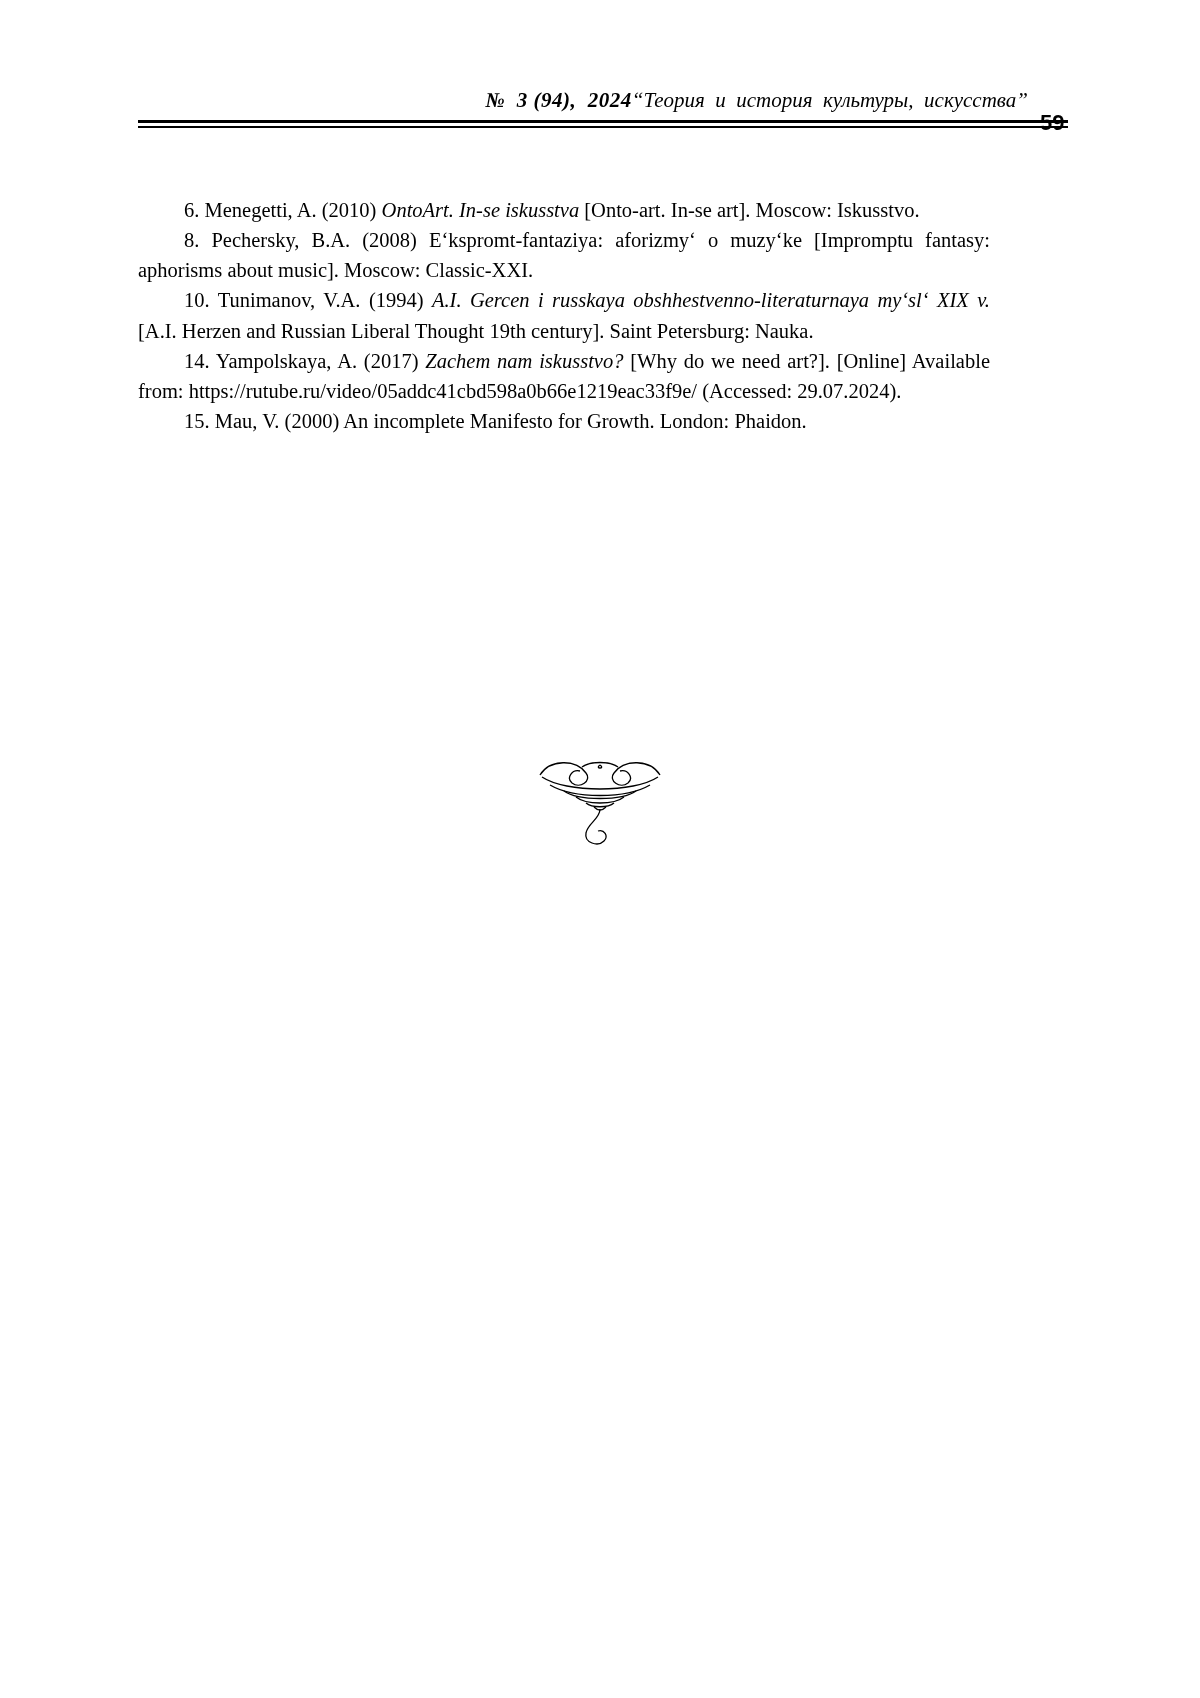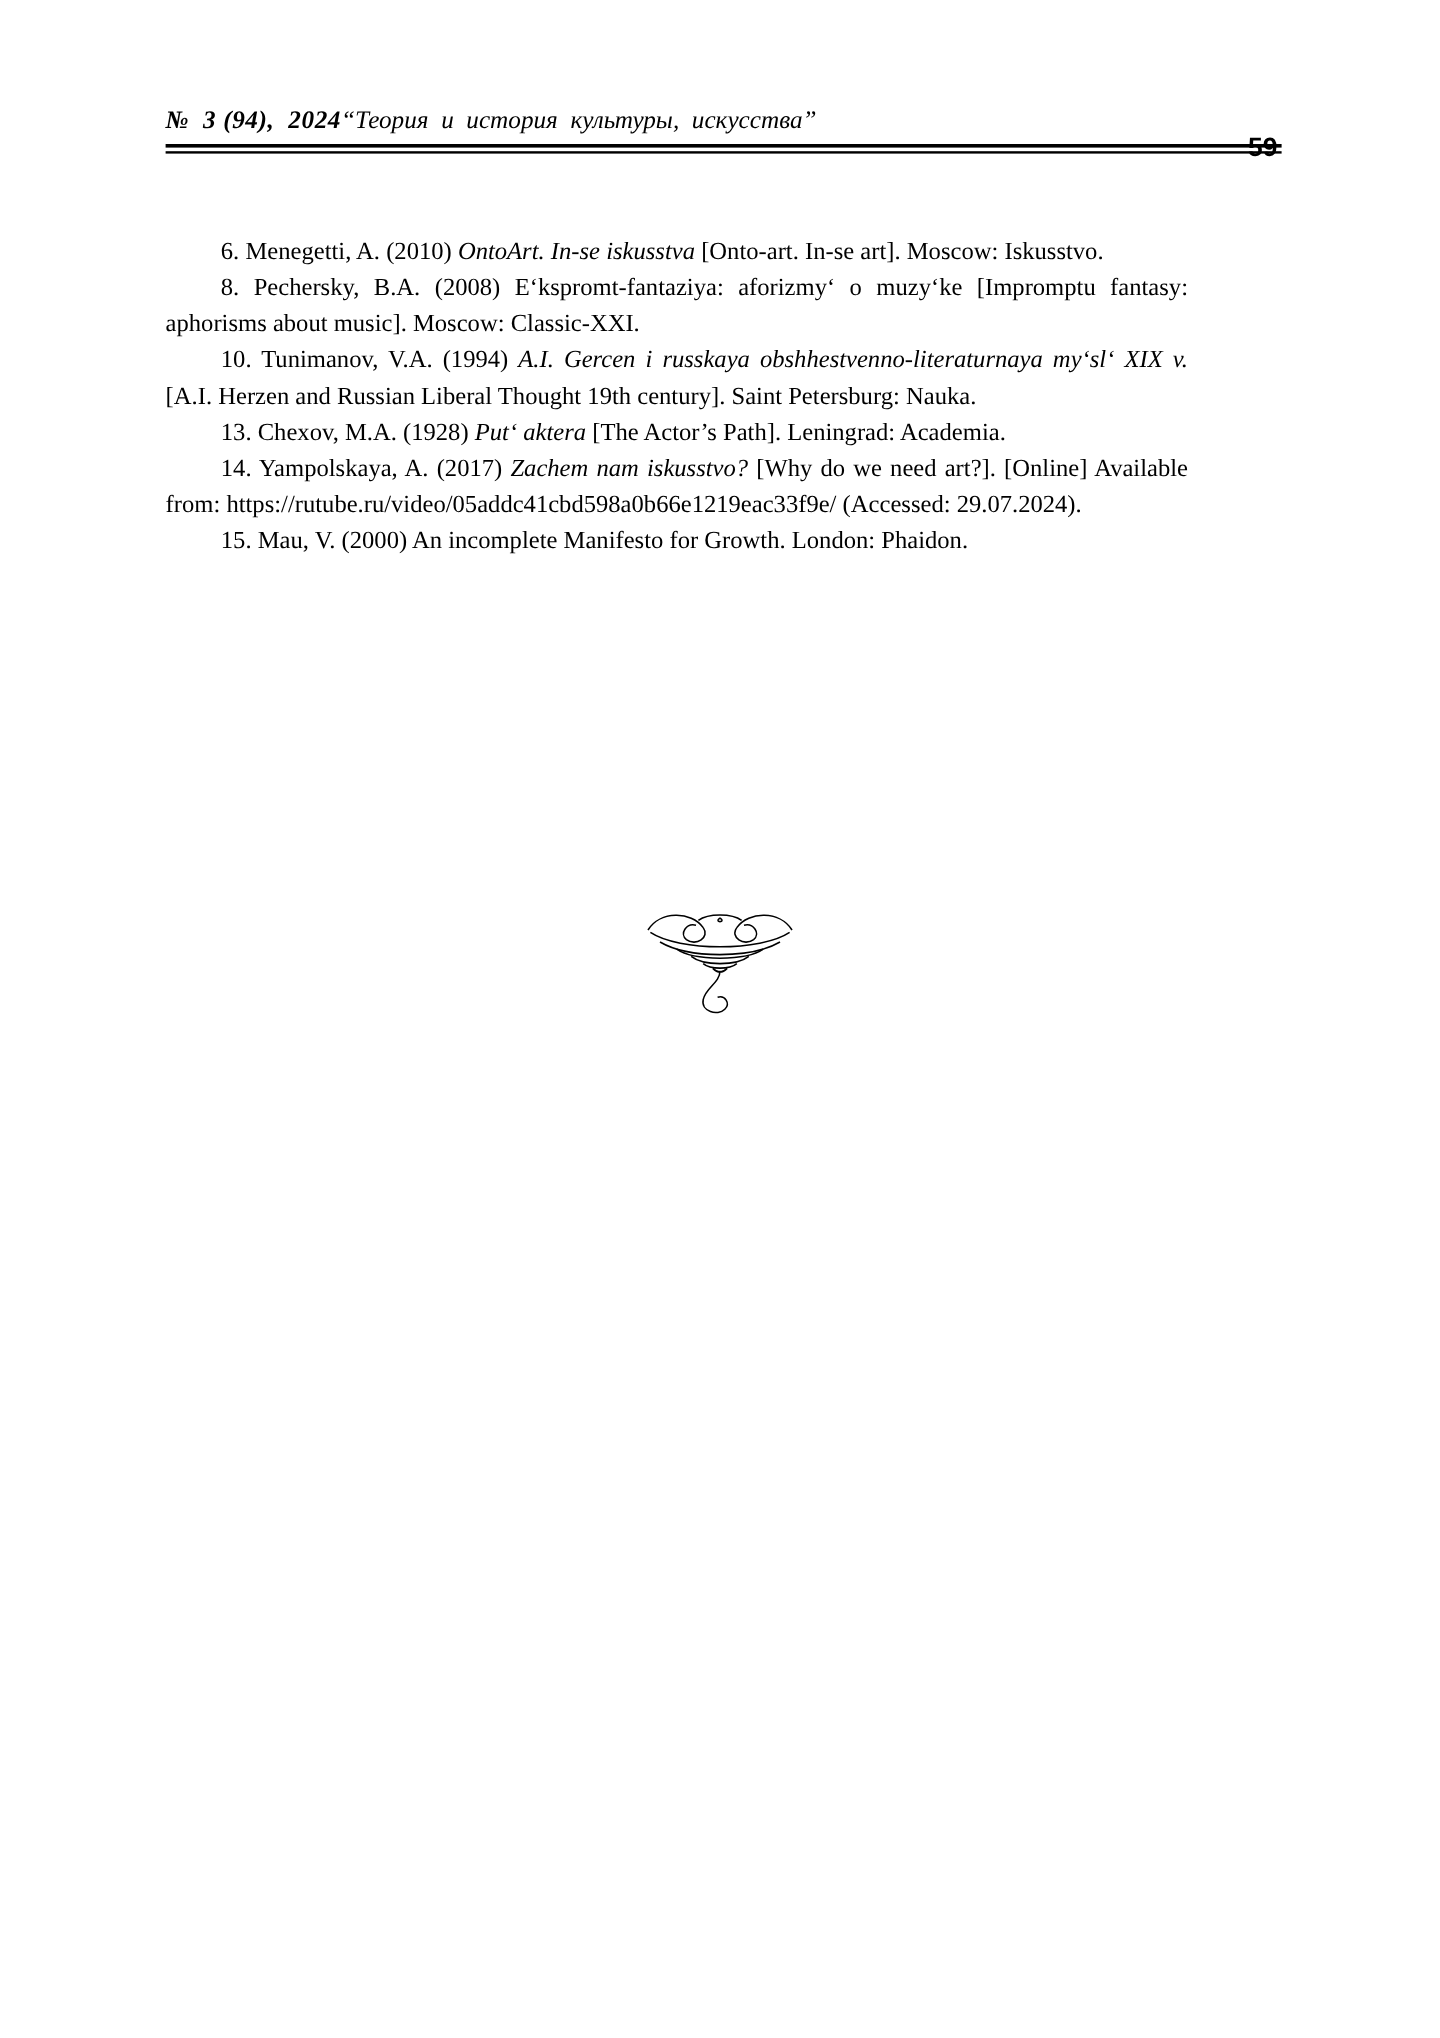--- a/index.html
+++ b/index.html
@@ -24,37 +24,37 @@
   }
   .header {
     position: absolute;
     left: 138px;
     top: 88px;
     width: 930px;
   }
   .header-row {
     display: flex;
     align-items: baseline;
-    justify-content: flex-start;
+    justify-content: flex-end;
     width: 100%;
   }
   .issue {
     font-family: "Liberation Serif", serif;
     font-style: italic;
     font-weight: bold;
     font-size: 21px;
     letter-spacing: 0.5px;
     white-space: pre;
   }
   .section-title {
     font-family: "Liberation Serif", serif;
     font-style: italic;
     font-size: 21px;
     white-space: pre;
-    margin-right: 20px;
+    margin-right: 40px;
   }
   .rules {
     position: absolute;
     left: 138px;
     top: 120px;
     width: 930px;
   }
   .rule-thick {
     height: 3px;
     background: #000;
@@ -123,21 +123,20 @@
     <div class="rule-gap"></div>
     <div class="rule-thin"></div>
   </div>
 
   <div class="page-number">59</div>
 
   <div class="content" id="reference-list">
       <p class="ref"><span>6. Menegetti,  A.  (2010) </span><i>OntoArt.  In-se  iskusstva</i><span>  [Onto-art.  In-se  art].  Moscow: Iskusstvo.</span></p>
       <p class="ref"><span>8. Pechersky,  B.A.  (2008) E‘kspromt-fantaziya: aforizmy‘ o muzy‘ke [Impromptu fantasy: aphorisms  about  music].  Moscow:  Classic-XXI.</span></p>
       <p class="ref"><span>10. Tunimanov,  V.A.  (1994) </span><i>A.I.  Gercen  i  russkaya  obshhestvenno-literaturnaya my‘sl‘  XIX  v.</i><span>  [A.I.  Herzen  and  Russian  Liberal  Thought  19th  century].  Saint Petersburg: Nauka.</span></p>
-      <p class="ref"><span>13. Chexov,  M.A.  (1928) </span><i>Put‘  aktera</i><span>  [The  Actor’s  Path].  Leningrad:  Academia.</span></p>
       <p class="ref"><span>14. Yampolskaya,  A.  (2017) </span><i>Zachem  nam  iskusstvo?</i><span>  [Why  do  we  need  art?].  [Online] Available  from:     https://rutube.ru/video/05addc41cbd598a0b66e1219eac33f9e/  (Accessed: 29.07.2024).</span></p>
       <p class="ref"><span>15. Mau,  V.  (2000) An  incomplete  Manifesto  for  Growth.  London:  Phaidon.</span></p>
     </div>
 
   <div class="ornament">
     <svg width="160" height="110" viewBox="0 0 160 110">
       <g fill="none" stroke="#000" stroke-width="1.3">
         <path d="M20 30 C 30 14, 56 14, 66 28 C 72 36, 60 44, 52 38 C 46 33, 52 24, 60 26"></path>
         <path d="M140 30 C 130 14, 104 14, 94 28 C 88 36, 100 44, 108 38 C 114 33, 108 24, 100 26"></path>
         <path d="M22 32 C 46 48, 114 48, 138 32"></path>

